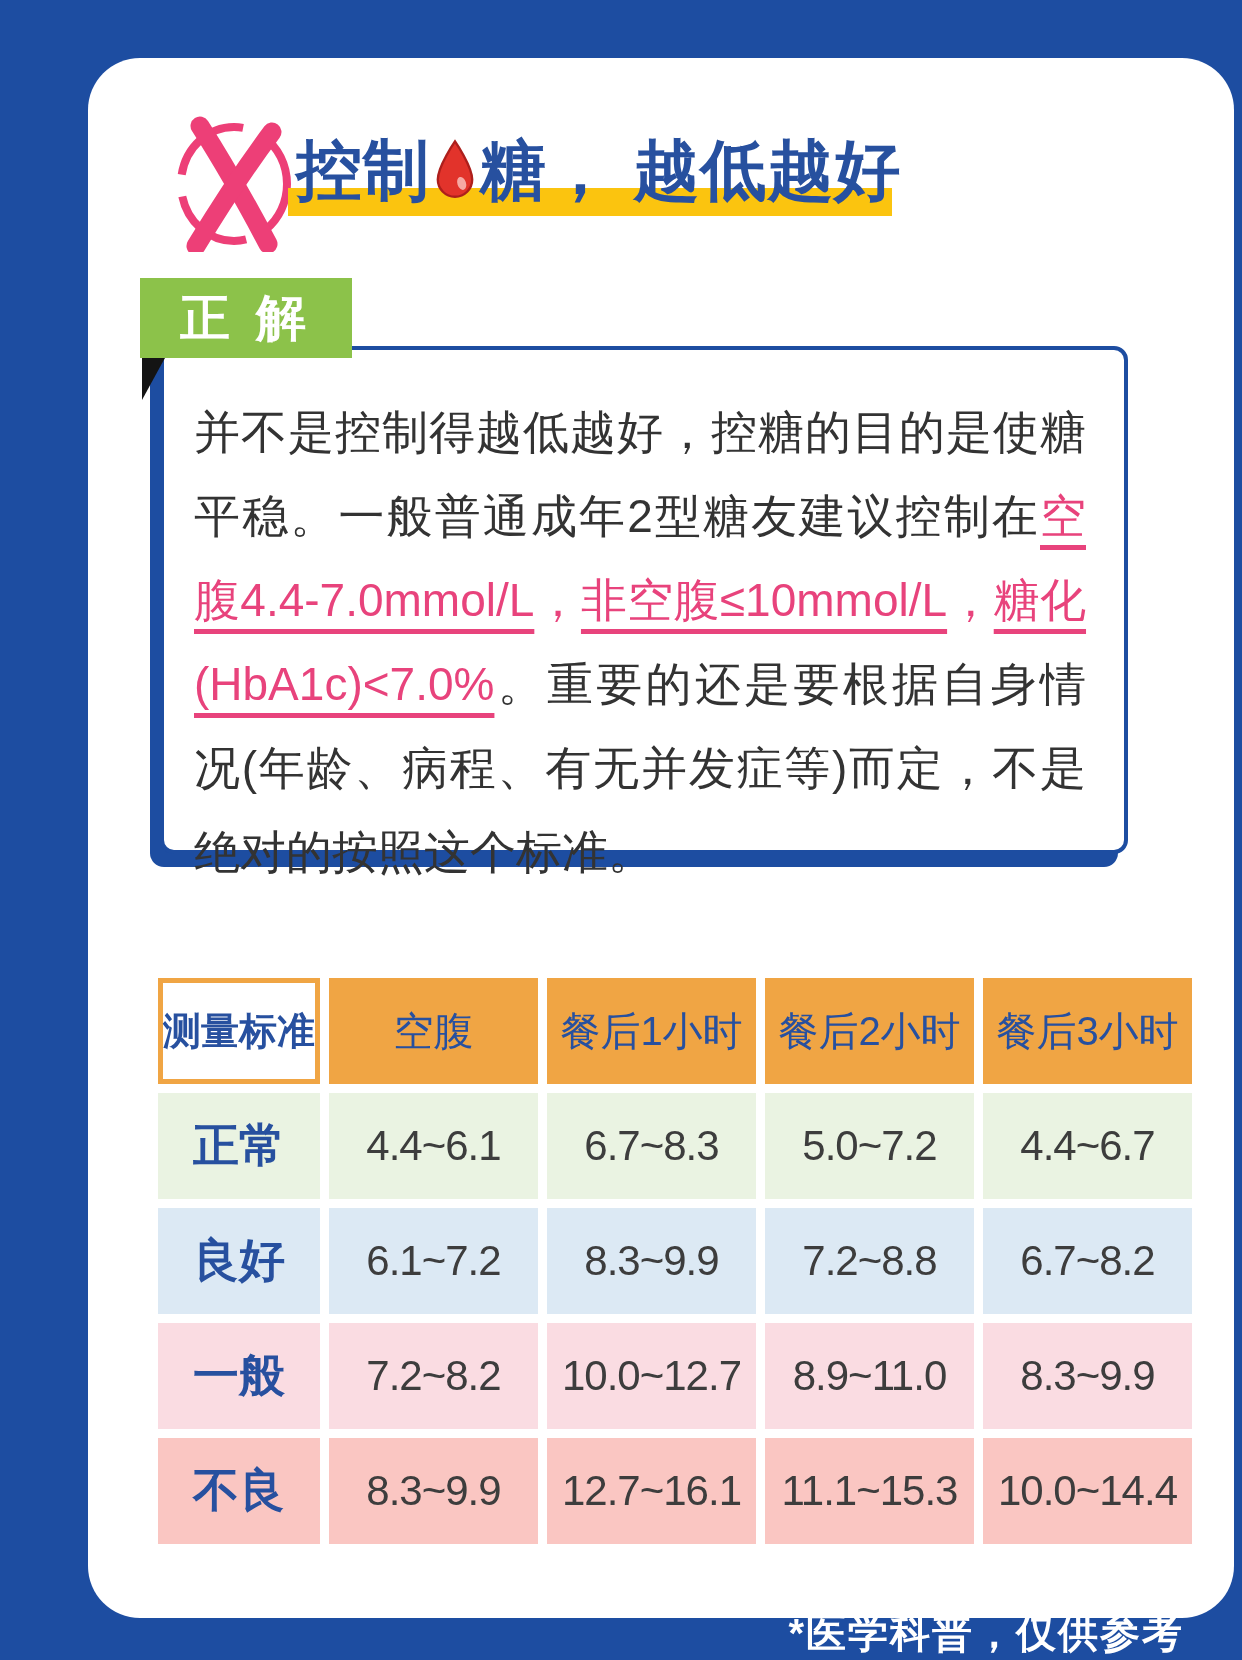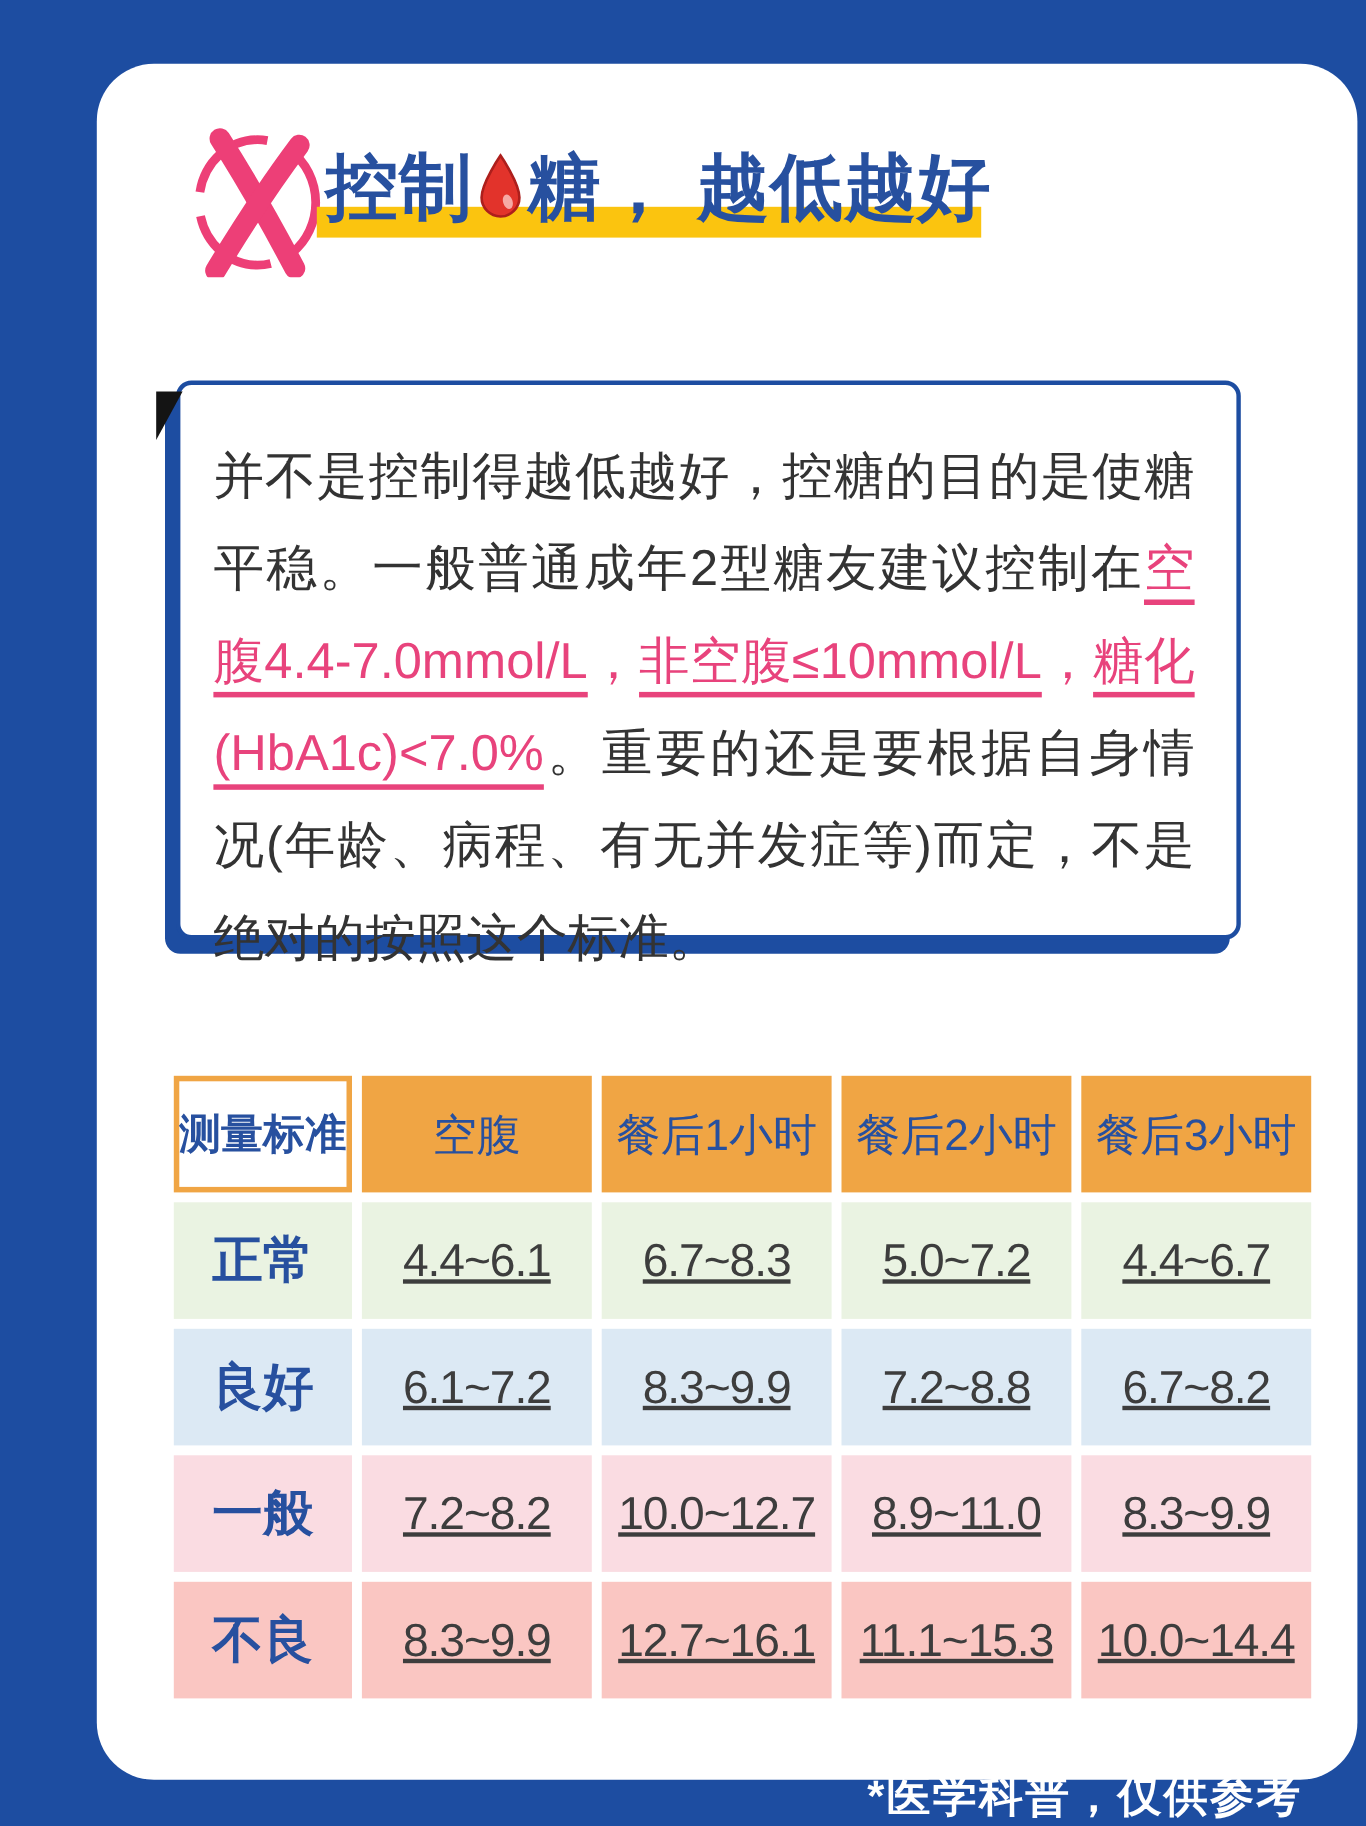--- a/index.html
+++ b/index.html
@@ -64,21 +64,21 @@
   .glucose-table>div{display:flex;align-items:center;justify-content:center;}
   .corner-th{
     background:#fff;border:5px solid var(--header-orange);
     color:var(--title-blue);font-size:38px;font-weight:bold;
   }
   .col-th{
     background:var(--header-orange);color:var(--title-blue);
     font-size:40px;font-weight:normal;
   }
   .row-label{font-size:46px;font-weight:bold;color:var(--title-blue);}
-  .value-cell{font-size:42px;color:var(--value-text);letter-spacing:-1px;text-decoration:underline;}
+  .value-cell{font-size:42px;color:var(--value-text);letter-spacing:-1px;}
   .tone-green{background:var(--row-green);}
   .tone-blue{background:var(--row-blue);}
   .tone-pink{background:var(--row-pink);text-align:right;}
   .tone-red{background:var(--row-red);}
   
   .footer-note{
     position:absolute;right:58px;top:1608px;height:52px;line-height:50px;
     color:var(--footer-white);font-size:40px;font-weight:bold;z-index:5;
     letter-spacing:2px;white-space:nowrap;
   }
@@ -97,20 +97,21 @@
   <div class="title-highlight"></div>
 
   <div class="page-title">
     <span>控制</span><svg class="drop" viewBox="0 0 44 66" width="42" height="64" aria-hidden="true">
       <path d="M22 2 C22 2 4 28 4 42 a18 18 0 0 0 36 0 C40 28 22 2 22 2 Z" fill="#e2332b" stroke="#ad1f1c" stroke-width="2.5"></path>
       <ellipse cx="29" cy="46" rx="4.5" ry="7" fill="#f6a9a4" transform="rotate(-18 29 46)"></ellipse>
     </svg><span>糖， 越低越好</span>
   </div>
 
   <div class="label-tail"></div>
+  <div class="correct-label">正 解</div>
 
   <div class="answer-box">
     <p class="answer-paragraph"><span>并不是控制得越低越好，控糖的目的是使糖平稳。一般普通成年2型糖友建议控制在</span><span class="em">空腹4.4-7.0mmol/L</span><span class="em-plain">，</span><span class="em">非空腹≤10mmol/L</span><span class="em-plain">，</span><span class="em">糖化(HbA1c)&lt;7.0%</span><span>。重要的还是要根据自身情况(年龄、病程、有无并发症等)而定，不是绝对的按照这个标准。</span></p>
   </div>
 
   <div class="glucose-table">
     <div class="corner-th">测量标准</div>
   <div class="col-th">空腹</div>
       <div class="col-th">餐后1小时</div>
       <div class="col-th">餐后2小时</div>

